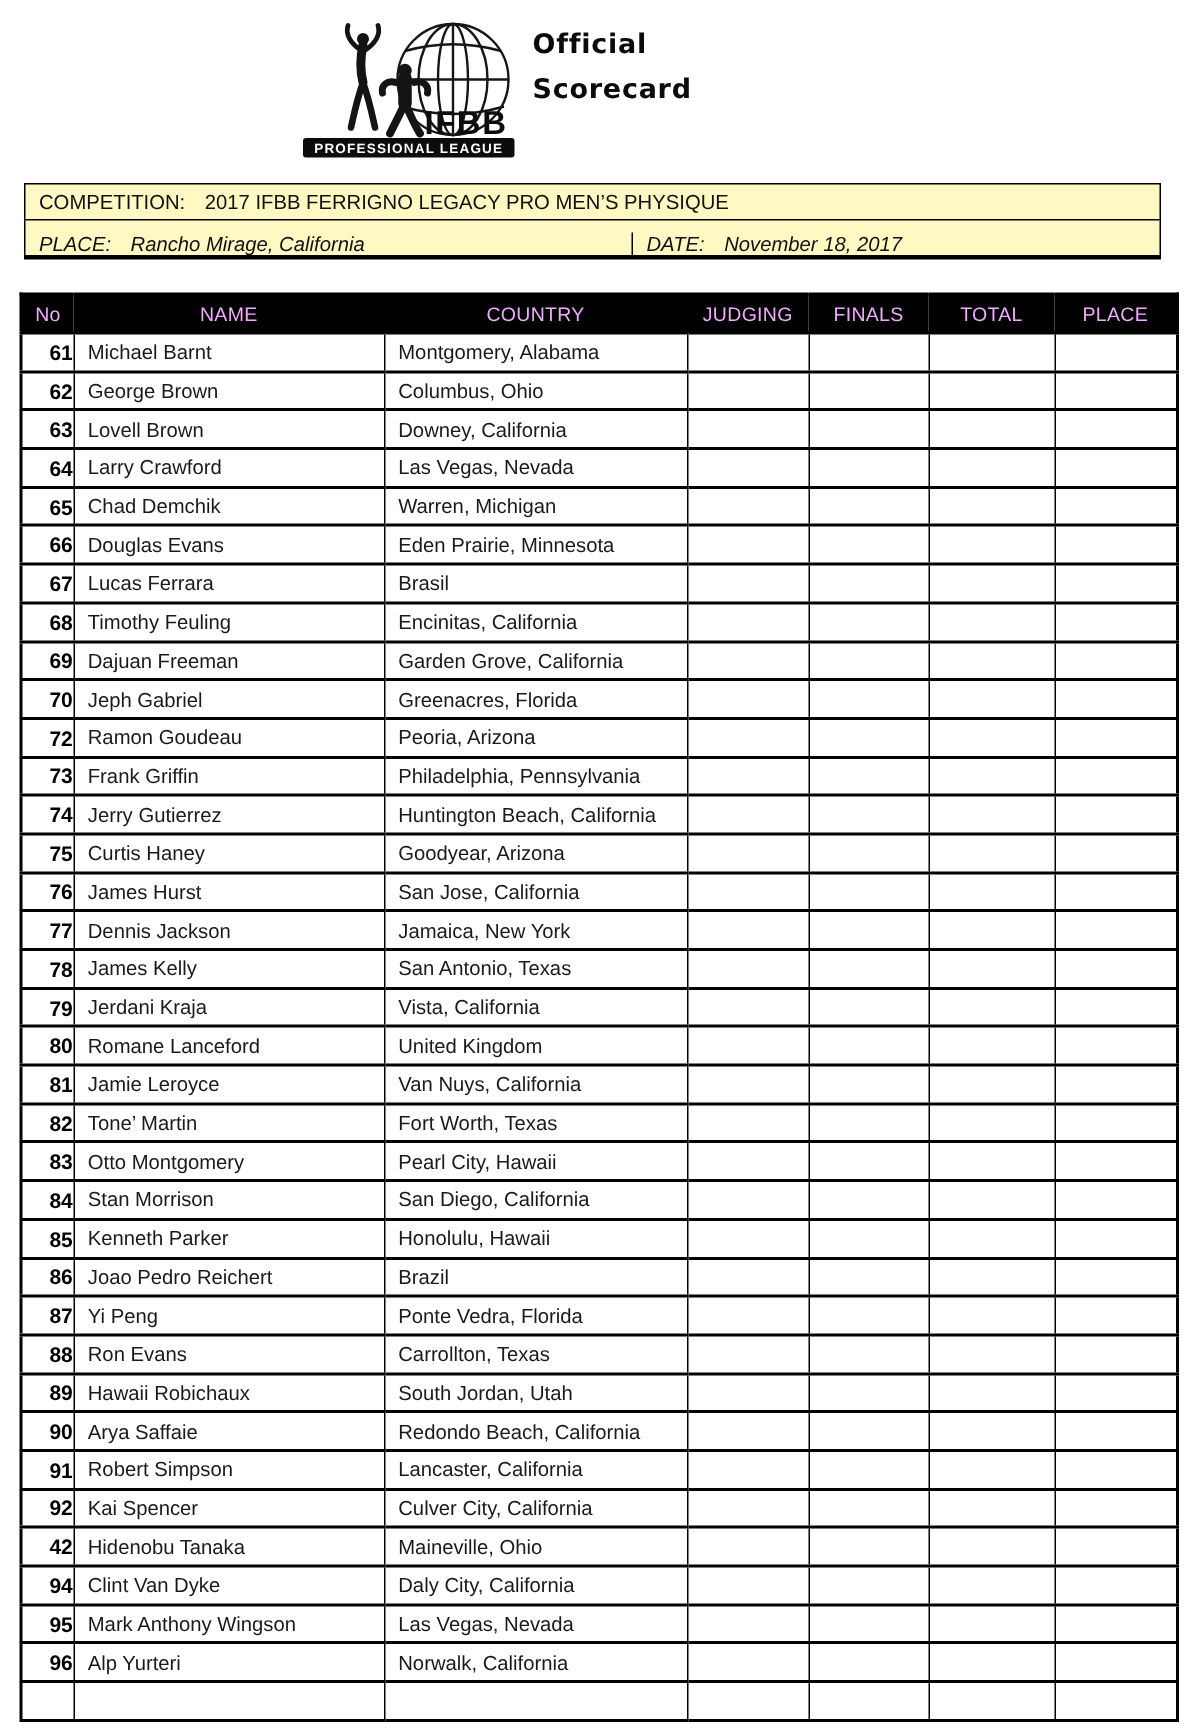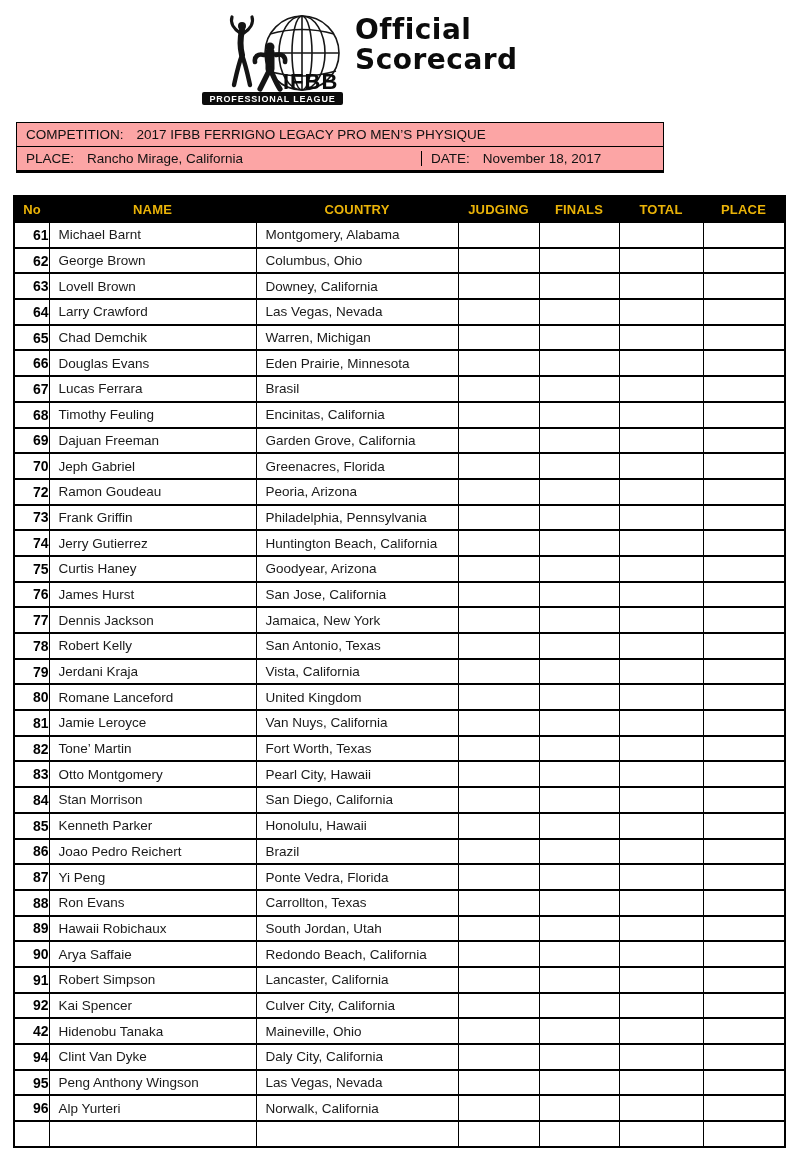--- a/index.html
+++ b/index.html
@@ -8,46 +8,46 @@
     width:799px; height:1153px; overflow:hidden; position:relative;
     background:#ffffff; color:#111;
     font-family:"Liberation Sans", sans-serif;
   }
 
   
   .brand { position:absolute; left:197px; top:8px; display:flex; align-items:flex-start; }
   .brand-title {
     margin-left:8px; margin-top:7px;
     font-family:"DejaVu Sans", sans-serif;
-    font-weight:bold; font-size:28px; line-height:30px;
+    font-weight:bold; font-size:18px; line-height:30px;
     color:#0b0b0b; letter-spacing:0.5px; white-space:nowrap;
   }
 
   
   .info-box {
-    position:absolute; left:16px; top:122px; width:648px;
-    border:1px solid #000; border-bottom:3px solid #000; background:#fca5a5;
+    position:absolute; left:16px; top:122px; width:758px;
+    border:1px solid #000; border-bottom:3px solid #000; background:#fef9c3;
   }
   .info-row1 {
     height:24px; display:flex; align-items:center;
     padding-left:9px; border-bottom:1px solid #000; font-size:13.5px;
   }
-  .info-row2 { height:23px; display:flex; align-items:center; font-size:13.5px; }
+  .info-row2 { height:23px; display:flex; align-items:flex-end; font-size:13.5px;font-style:italic; }
   .place-cell { width:405px; display:flex; align-items:center; border-right:1px solid #000; padding-left:9px; }
   .date-cell  { flex:1; display:flex; align-items:center; padding-left:9px; }
   .val { margin-left:13px; }
 
   
   table.results {
     position:absolute; left:13px; top:195px; width:771px;
     border-collapse:collapse; table-layout:fixed; background:#fff;
     border:2px solid #000;
   }
   .results th {
-    background:#000; color:#eab308; font-size:13px; font-weight:bold;
+    background:#000; color:#f0abfc; font-size:13px; font-weight:normal;
     height:26px; padding:0; letter-spacing:0.2px; text-align:center;
   }
   .results th.col-no { text-align:center; }
   .results tbody tr { height:25.7px; }
   .results td {
     border:1px solid #000; border-top-width:2px; border-bottom-width:2px;
     padding:0 2px 0 9px; font-size:13.5px; color:#1a1a1a;
     overflow:hidden; white-space:nowrap; vertical-align:middle;
   }
   .results td.col-no { font-weight:bold; font-size:14px; text-align:right; padding:0; color:#000; }
@@ -276,21 +276,21 @@
           <td class="col-no">77</td>
           <td class="col-name">Dennis Jackson</td>
           <td class="col-country">Jamaica, New York</td>
           <td class="col-judging"></td>
           <td class="col-finals"></td>
           <td class="col-total"></td>
           <td class="col-place"></td>
         </tr>
         <tr>
           <td class="col-no">78</td>
-          <td class="col-name">Robert Kelly</td>
+          <td class="col-name">James Kelly</td>
           <td class="col-country">San Antonio, Texas</td>
           <td class="col-judging"></td>
           <td class="col-finals"></td>
           <td class="col-total"></td>
           <td class="col-place"></td>
         </tr>
         <tr>
           <td class="col-no">79</td>
           <td class="col-name">Jerdani Kraja</td>
           <td class="col-country">Vista, California</td>
@@ -429,21 +429,21 @@
           <td class="col-no">94</td>
           <td class="col-name">Clint Van Dyke</td>
           <td class="col-country">Daly City, California</td>
           <td class="col-judging"></td>
           <td class="col-finals"></td>
           <td class="col-total"></td>
           <td class="col-place"></td>
         </tr>
         <tr>
           <td class="col-no">95</td>
-          <td class="col-name">Peng Anthony Wingson</td>
+          <td class="col-name">Mark Anthony Wingson</td>
           <td class="col-country">Las Vegas, Nevada</td>
           <td class="col-judging"></td>
           <td class="col-finals"></td>
           <td class="col-total"></td>
           <td class="col-place"></td>
         </tr>
         <tr>
           <td class="col-no">96</td>
           <td class="col-name">Alp Yurteri</td>
           <td class="col-country">Norwalk, California</td>

